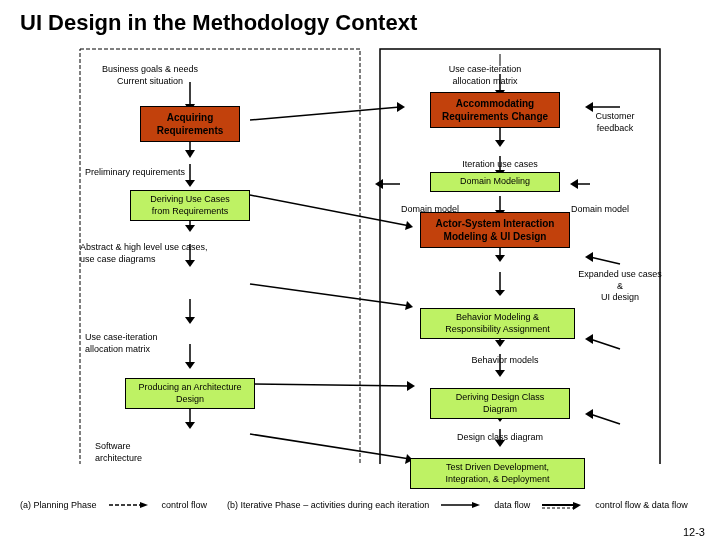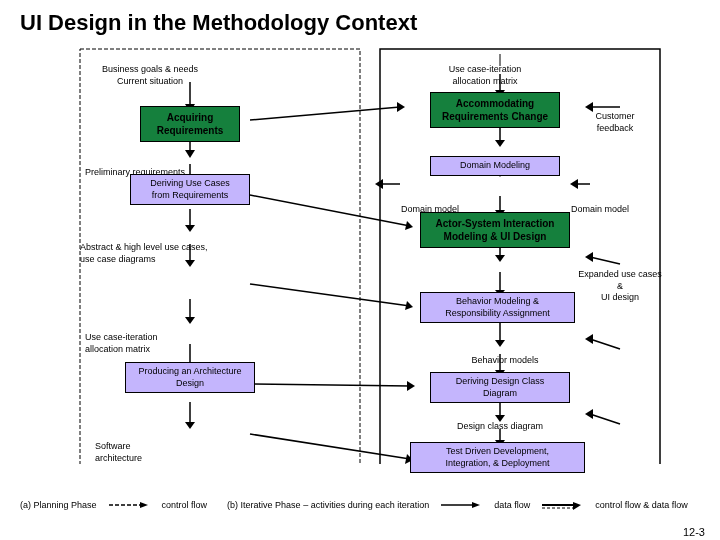--- a/index.html
+++ b/index.html
@@ -24,40 +24,41 @@
       margin-bottom: 8px;
       color: #000;
     }
     .diagram-area {
       position: relative;
       width: 100%;
       height: 420px;
     }
     
     .green-box {
-      background: #15803d;
+      background: #c2410c;
       border: 1px solid #000;
       text-align: center;
       font-size: 10px;
       font-weight: bold;
       color: #000;
       padding: 4px 6px;
       position: absolute;
       line-height: 1.3;
     }
     
     .outline-box {
-      background: #c4b5fd;
+      background: #bef264;
       border: 1px solid #000;
       text-align: center;
       font-size: 9px;
       color: #000;
       padding: 3px 5px;
       position: absolute;
       line-height: 1.3;
+      margin-top: 16px;
     }
     .plain-text {
       position: absolute;
       font-size: 9px;
       color: #000;
       line-height: 1.3;
       text-align: center;
       margin-top: 15px;
     }
     .copyright {
@@ -223,21 +224,21 @@
     <div class="green-box" style="left:400px;top:168px;width:150px;">Actor-System Interaction<br>Modeling &amp; UI Design</div>
 
     <div class="plain-text" style="left:555px;top:210px;width:90px;">Expanded use cases &amp;<br>UI design</div>
 
     <div class="outline-box" style="left:400px;top:248px;width:155px;">Behavior Modeling &amp;<br>Responsibility Assignment</div>
 
     <div class="plain-text" style="left:425px;top:296px;width:120px;">Behavior models</div>
 
     <div class="outline-box" style="left:410px;top:328px;width:140px;">Deriving Design Class<br>Diagram</div>
 
-    <div class="plain-text" style="left:415px;top:362px;width:130px;">Design class diagram</div>
+    <div class="plain-text" style="left:415px;top:373px;width:130px;">Design class diagram</div>
 
     <div class="outline-box" style="left:390px;top:398px;width:175px;">Test Driven Development,<br>Integration, &amp; Deployment</div>
 
   </div>
 
   <div style="position:absolute;bottom:28px;left:20px;right:20px;display:flex;align-items:center;font-size:9px;gap:10px;margin-top:12px;">
     <span>(a) Planning Phase</span>
     <svg width="45" height="14">
       <line x1="2" y1="7" x2="35" y2="7" stroke="#000" stroke-width="1.5" stroke-dasharray="4,2"></line>
       <polygon points="33,4 41,7 33,10" fill="#000"></polygon>

